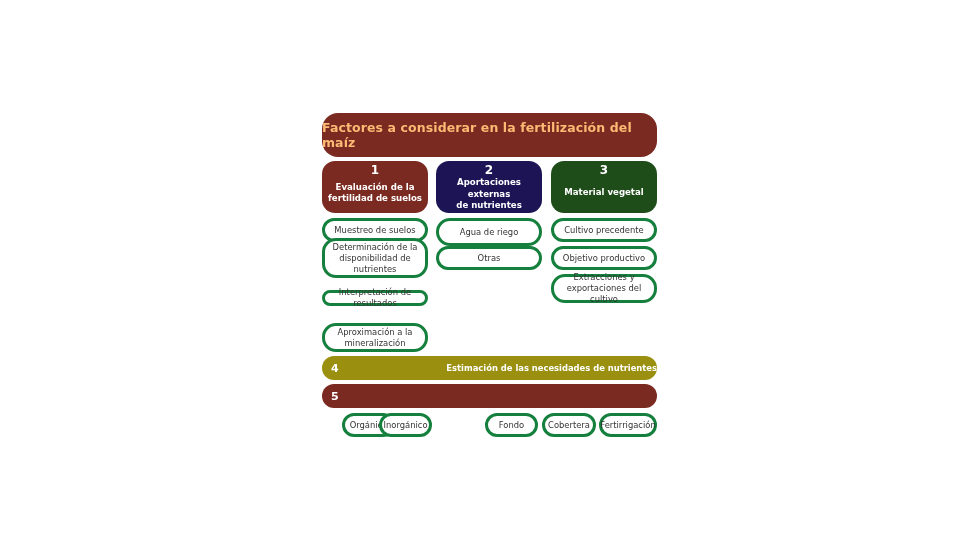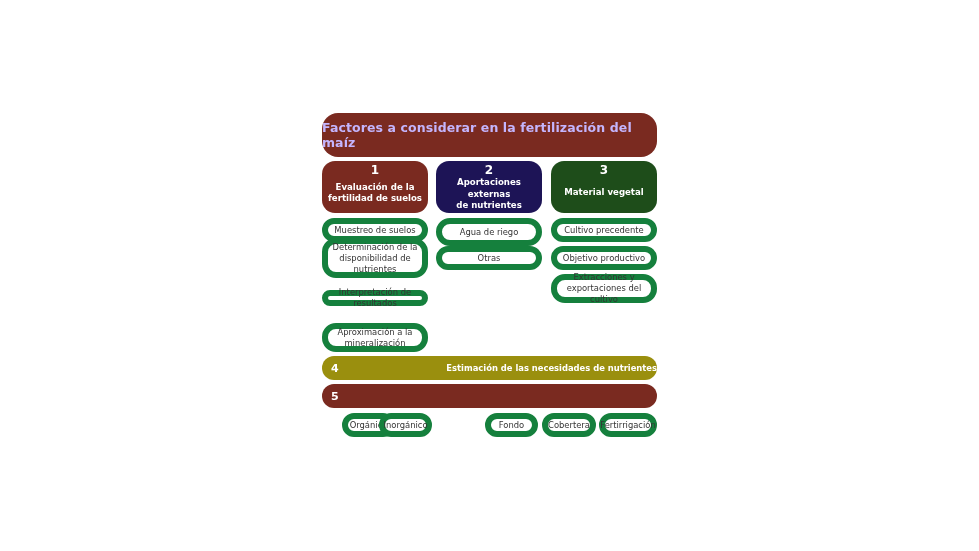--- a/index.html
+++ b/index.html
@@ -12,21 +12,21 @@
       height: 551px;
       position: relative;
       overflow: hidden;
       font-family: "DejaVu Sans", "Liberation Sans", sans-serif;
     }
     .abs { position: absolute; box-sizing: border-box; }
     .title-box {
       left: 322px; top: 113px; width: 335px; height: 44px;
       border-radius: 16px;
       background: #7a2a20;
-      color: #c4b5fd;
+      color: #fdba74;
       font-weight: bold;
       font-size: 12.5px;
       display: flex; align-items: center; justify-content: center;
       letter-spacing: 0.1px;
     }
     .cat-box {
       top: 161px; width: 106px; height: 52px;
       border-radius: 13px;
       color: #fff;
       font-weight: bold;
@@ -44,21 +44,21 @@
       flex: 1;
       display: flex; align-items: center; justify-content: center;
       padding: 0 3px 4px 3px;
       white-space: pre-line;
     }
     .cat-1 { left: 322px; background: #7a2a20; }
     .cat-2 { left: 436px; background: #1d1456; }
     .cat-3 { left: 551px; background: #1e4d1a; }
     .pill {
       background: #ffffff;
-      border: 6px solid #15803d;
+      border: 3px solid #15803d;
       border-radius: 14px;
       color: #333333;
       font-size: 8.4px;
       line-height: 11px;
       text-align: center;
       display: flex; align-items: center; justify-content: center;
       padding: 0 4px;
       white-space: pre-line;
     }
     .bar {

